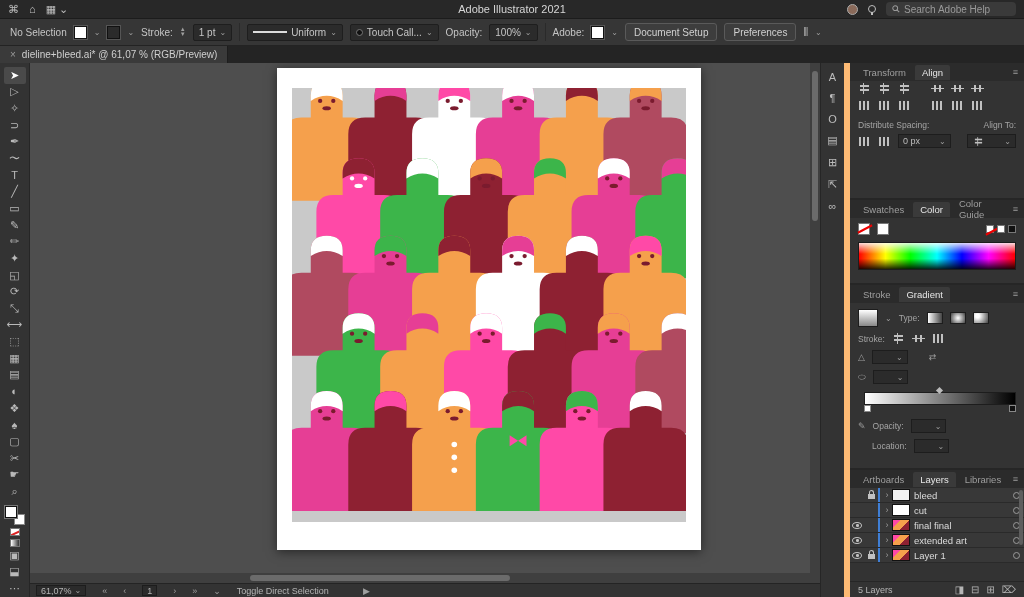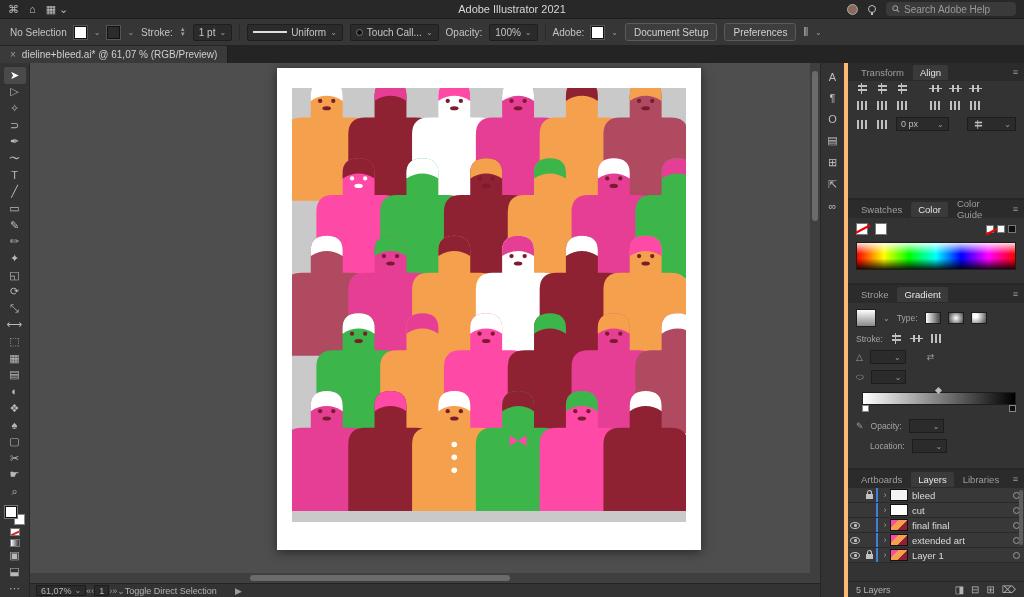--- a/index.html
+++ b/index.html
@@ -53,30 +53,30 @@
   
   .canvas { position:absolute; top:63px; left:30px; right:204px; bottom:14px; background:#4e4e4e; overflow:hidden; }
   .artboard { position:absolute; left:247px; top:5px; width:424px; height:482px; background:#ffffff; box-shadow:0 2px 10px rgba(0,0,0,.5); }
   .artwork { position:absolute; left:15px; top:20px; right:15px; bottom:28px; }
   .vscroll { position:absolute; top:0; right:0; bottom:0; width:10px; background:#3f3f3f; }
   .vscroll .thumb { position:absolute; top:8px; left:2px; width:6px; height:150px; border-radius:3px; background:#6b6b6b; }
   .hscroll { position:absolute; left:0; right:10px; bottom:0; height:10px; background:#3f3f3f; }
   .hscroll .thumb { position:absolute; left:220px; top:2px; height:6px; width:260px; border-radius:3px; background:#6b6b6b; }
 
   
-  .statusbar { position:absolute; left:30px; right:204px; bottom:0; height:14px; background:#333333; border-top:1px solid #242424; display:flex; align-items:center; gap:0; padding:0 6px; font-size:9px; color:#b5b5b5; z-index:21; }
+  .statusbar { position:absolute; left:30px; right:204px; bottom:0; height:14px; background:#333333; border-top:1px solid #242424; display:flex; align-items:center; gap:16px; padding:0 6px; font-size:9px; color:#b5b5b5; z-index:21; }
   .statusbar .box { background:#2b2b2b; border:1px solid #1d1d1d; padding:0 4px; height:11px; display:flex; align-items:center; gap:3px; }
   .statusbar .navbtn { color:#9f9f9f; font-size:9px; }
 
   
   .iconstrip { position:absolute; top:63px; right:180px; bottom:0; width:24px; background:#333333; border-left:1px solid #262626; display:flex; flex-direction:column; align-items:center; gap:9px; padding-top:8px; z-index:20; }
   .iconstrip .pic { font-size:11px; color:#bdbdbd; }
 
   
-  .panels { position:absolute; top:63px; right:0; bottom:0; width:180px; background:#333333; border-left:4px solid #fdba74; z-index:22; font-size:9px; }
+  .panels { position:absolute; top:63px; right:0; bottom:0; width:180px; background:#333333; border-left:6px solid #fdba74; z-index:22; font-size:9px; }
   .section { border-bottom:2px solid #262626; position:relative; }
   .ptabs { height:18px; background:#2b2b2b; display:flex; align-items:center; padding:0 6px; gap:2px; }
   .ptab { padding:2px 7px; color:#9f9f9f; font-size:9.5px; }
   .ptab.active { background:#3a3a3a; color:#e6e6e6; border-radius:2px 2px 0 0; }
   .pmenu { margin-left:auto; color:#9f9f9f; font-size:9px; }
   .plabel { color:#a5a5a5; font-size:8.5px; padding:5px 8px 2px; }
   .icorow { display:flex; align-items:center; gap:7px; padding:2px 8px 4px; }
   .gapspacer { width:6px; }
 
   .alico { width:13px; height:11px; position:relative; display:inline-block; }
@@ -457,20 +457,24 @@
     </div>
     <div class="icorow">
       <span class="alico al-d"></span>
       <span class="alico al-d"></span>
       <span class="alico al-d"></span>
       <span class="gapspacer"></span>
       <span class="alico al-d"></span>
       <span class="alico al-d"></span>
       <span class="alico al-d"></span>
     </div>
+    <div style="display:flex">
+      <div class="plabel">Distribute Spacing:</div>
+      <div class="plabel" style="margin-left:auto">Align To:</div>
+    </div>
     <div class="icorow">
       <span class="alico al-d"></span>
       <span class="alico al-d"></span>
       <span class="darkfield">
           <span>0 px</span>
           <span class="dd">⌄</span>
         </span>
       <span style="margin-left:auto" class="darkfield">
           <span class="alico al-h" style="transform:scale(.8)"></span>
           <span class="dd">⌄</span>

